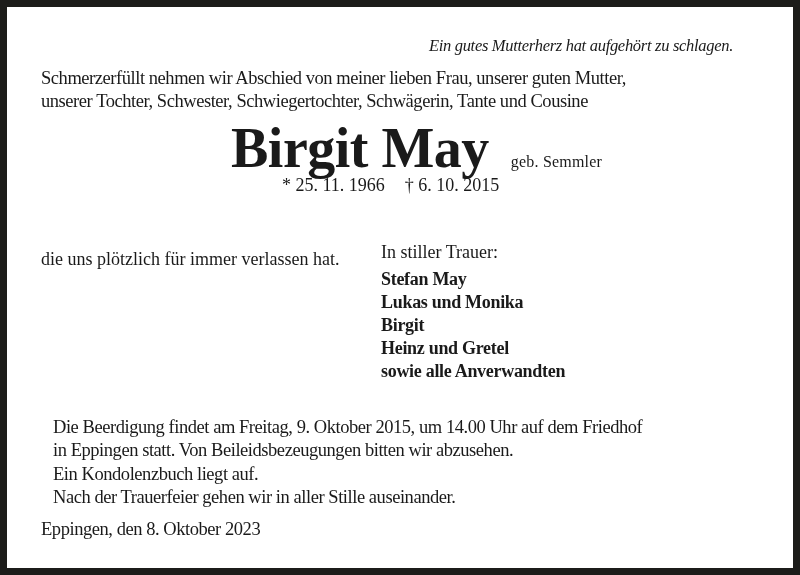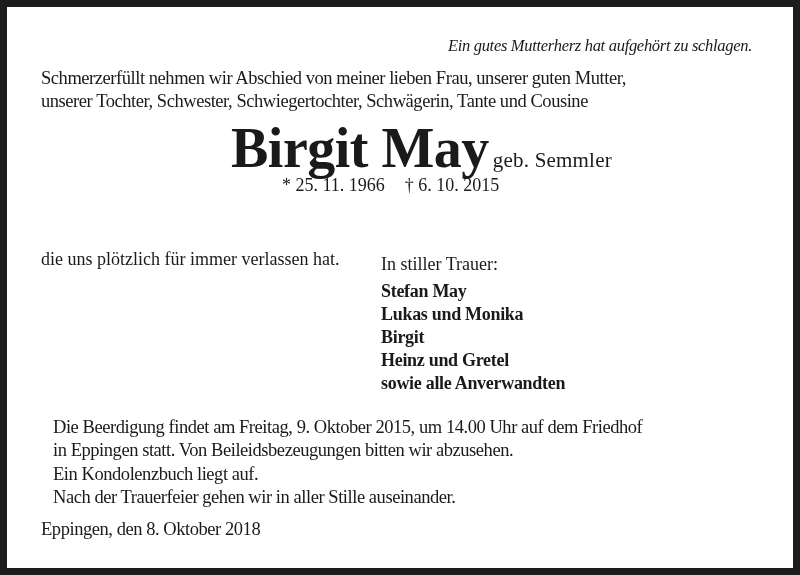--- a/index.html
+++ b/index.html
@@ -15,21 +15,21 @@
       left: 7px;
       top: 7px;
       width: 786px;
       height: 561px;
       background: #ffffff;
       color: #1a1a1a;
       font-family: "Liberation Serif", "DejaVu Serif", serif;
     }
     .motto {
       position: absolute;
-      right: 41px;
+      right: 60px;
       top: 29px;
       font-style: italic;
       font-size: 16.5px;
       letter-spacing: -0.3px;
       white-space: nowrap;
     }
     .intro {
       position: absolute;
       left: 34px;
       top: 60px;
@@ -45,22 +45,22 @@
       top: 115px;
       white-space: nowrap;
     }
     .name {
       font-weight: bold;
       font-size: 56px;
       letter-spacing: -0.5px;
       line-height: 52px;
     }
     .maiden {
-      font-size: 21px;
-      margin-left: 4px;
+      font-size: 16px;
+      margin-left: 22px;
       letter-spacing: 0.2px;
     }
     .dates {
       position: absolute;
       left: 275px;
       top: 168px;
       font-size: 18px;
       white-space: nowrap;
       word-spacing: 0px;
     }
@@ -73,21 +73,20 @@
       white-space: nowrap;
       margin-top: 44px;
     }
     .mourners {
       position: absolute;
       left: 374px;
       top: 234px;
       font-size: 18px;
       line-height: 23px;
       white-space: nowrap;
-      margin-top: 12px;
     }
     .mourners .label { margin-bottom: 4px; }
     .mourners .person {
       font-weight: bold;
       letter-spacing: -0.3px;
     }
     .funeral {
       position: absolute;
       left: 46px;
       top: 409px;
@@ -136,15 +135,15 @@
     <div class="person">sowie alle Anverwandten</div>
   </div>
 
   <div class="funeral">
     <div>Die Beerdigung findet am Freitag, 9. Oktober 2015, um 14.00 Uhr auf dem Friedhof</div>
     <div>in Eppingen statt. Von Beileidsbezeugungen bitten wir abzusehen.</div>
     <div>Ein Kondolenzbuch liegt auf.</div>
     <div>Nach der Trauerfeier gehen wir in aller Stille auseinander.</div>
   </div>
 
-  <div class="signoff">Eppingen, den 8. Oktober 2018</div>
+  <div class="signoff">Eppingen, den 8. Oktober 2023</div>
 
 </div>
 
 </body></html>

